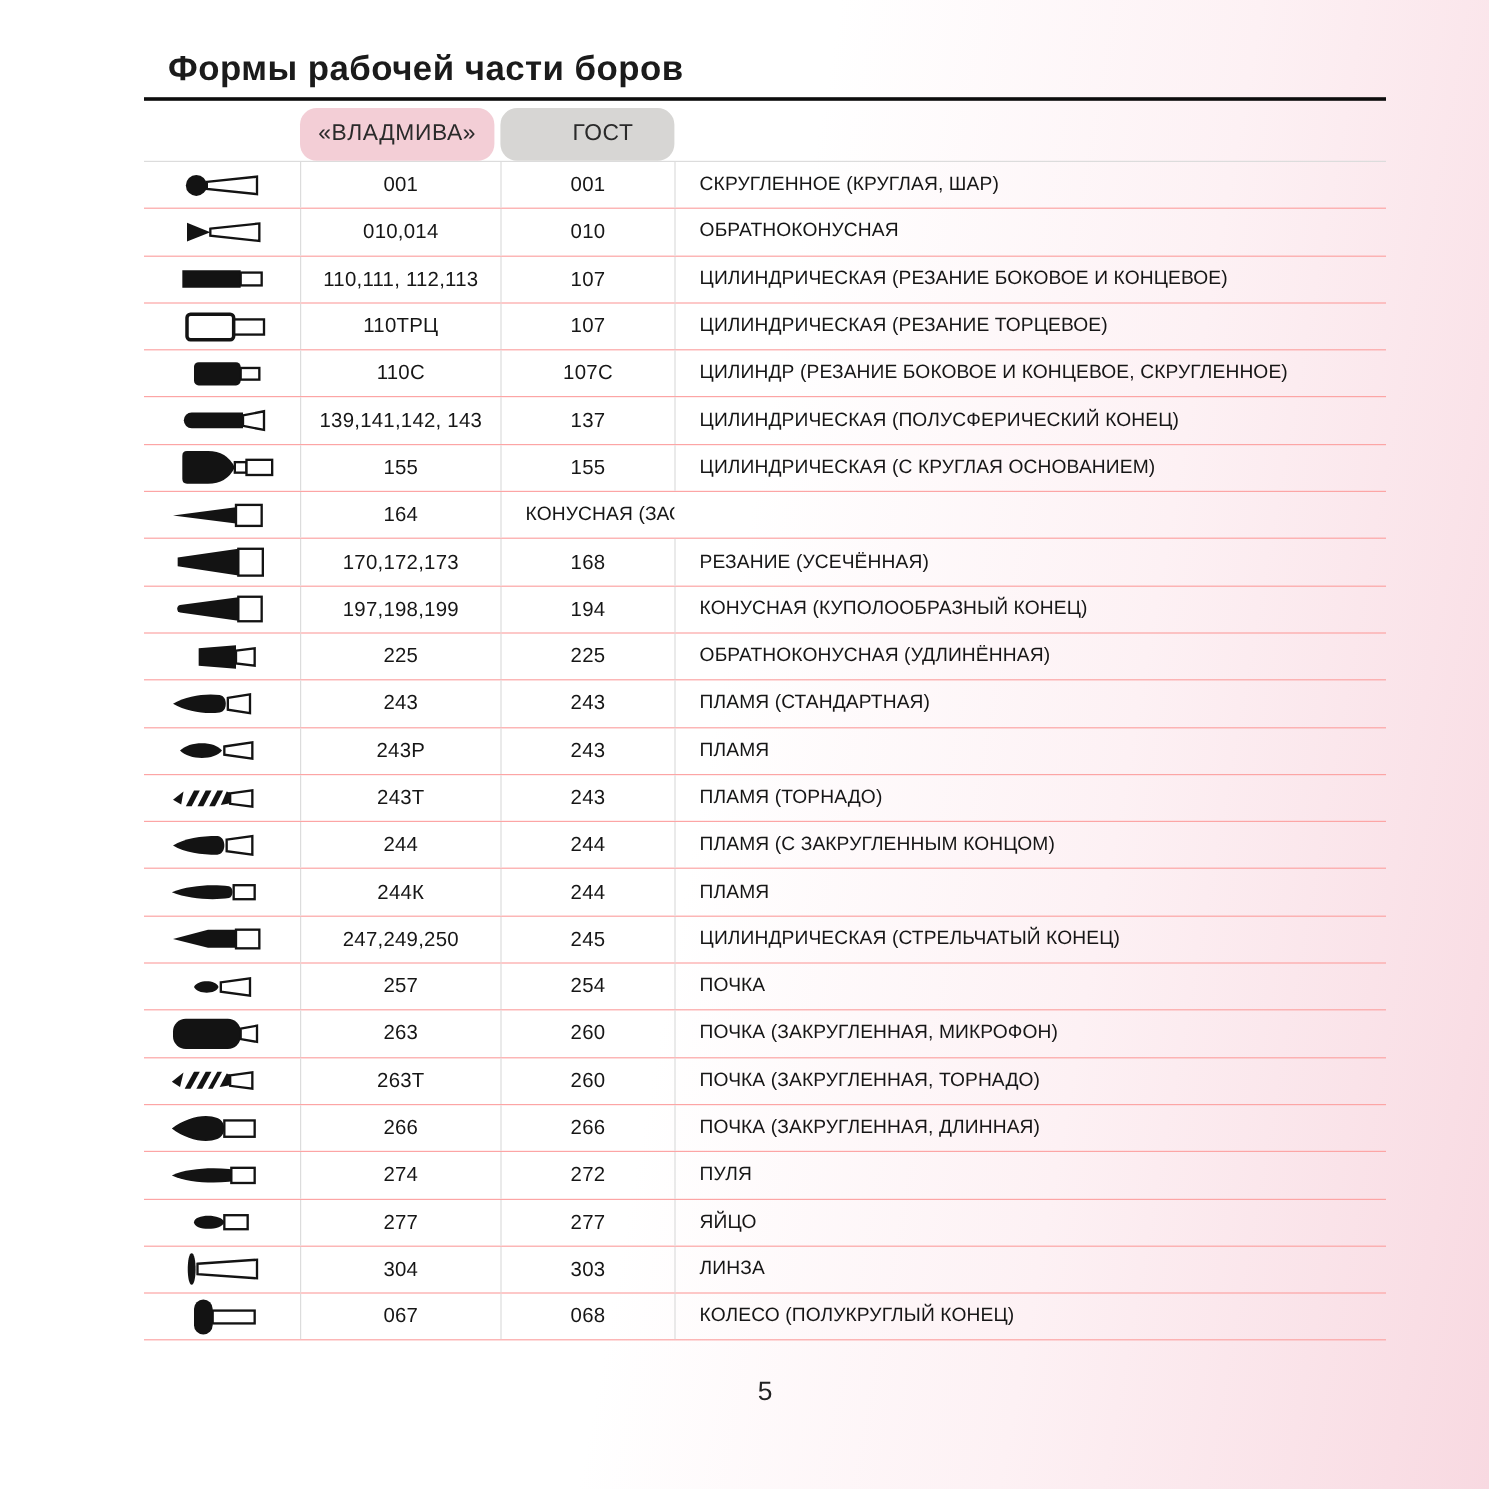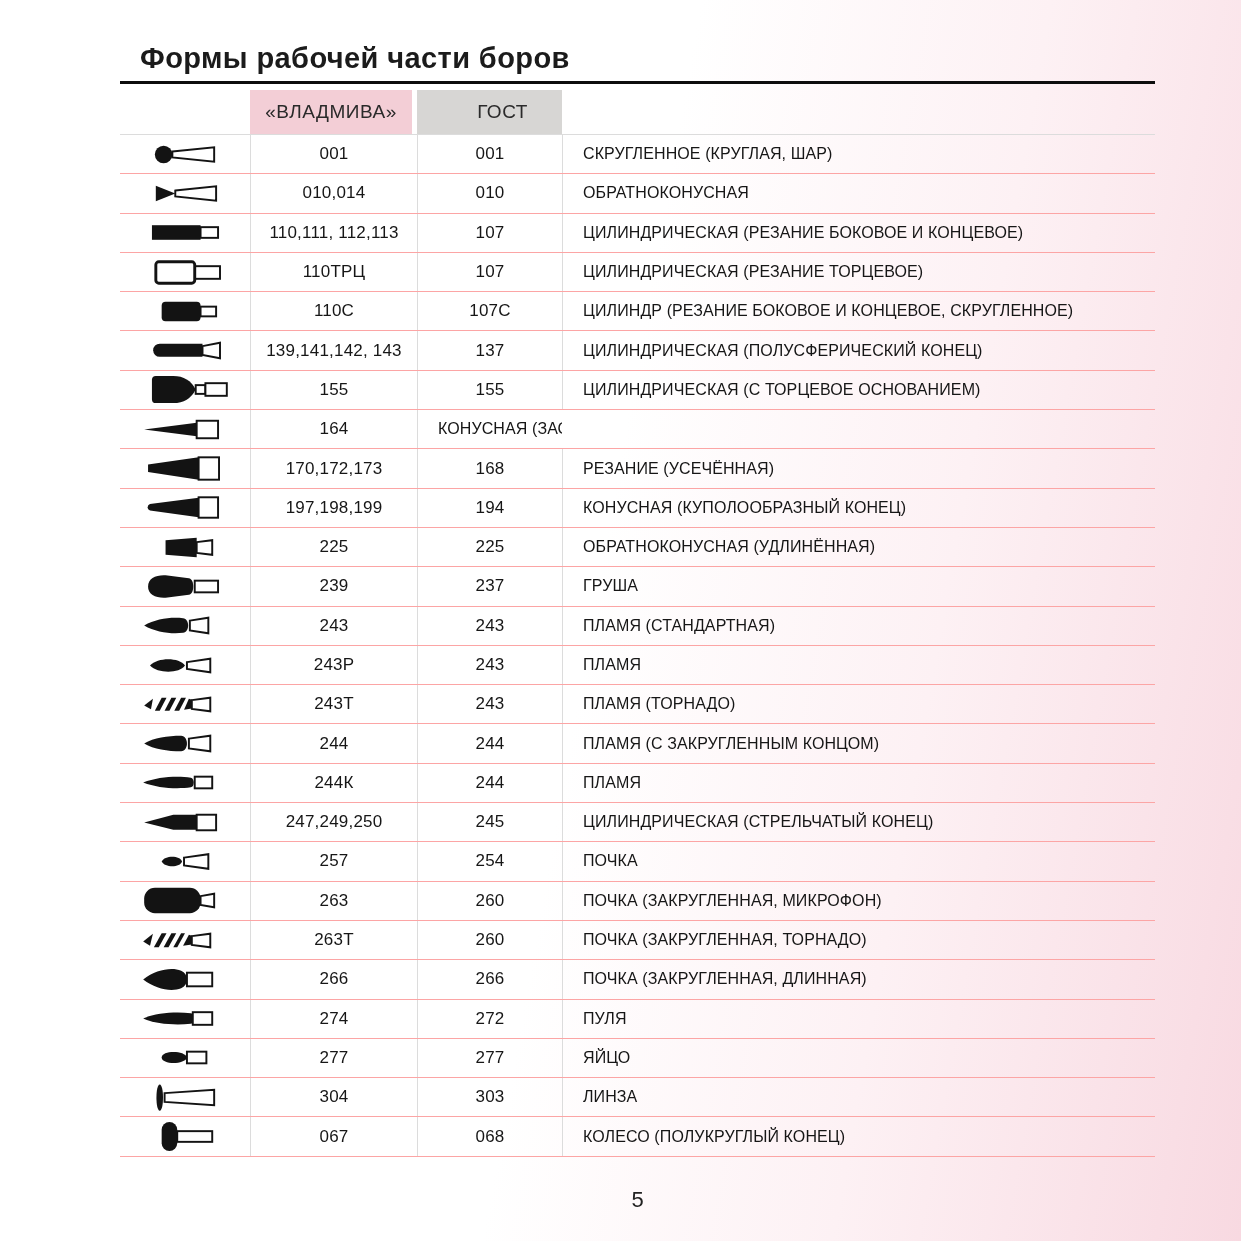--- a/index.html
+++ b/index.html
@@ -16,21 +16,21 @@
     letter-spacing:.4px;color:#1b1b1b;
   }
   .title-rule{height:3px;background:#0d0d0d;margin-top:5px;width:100%;}
   .table{width:1035px;}
   .thead{
     display:grid;grid-template-columns:130px 167px 145px 1fr;
     height:44px;margin-top:6px;align-items:stretch;
   }
   .thead .hcell{
     display:flex;align-items:center;justify-content:center;
-    font-size:19px;letter-spacing:.5px;color:#2a2a2a;font-weight:400;
+    font-size:19px;letter-spacing:.5px;color:#2a2a2a;font-weight:400;border-radius:14px;
   }
   .thead .brand-h{margin-right:5px;}
   .rows{border-top:1px solid #dcdcdc;}
   .row{
     display:grid;grid-template-columns:130px 167px 145px 1fr;
     height:38.3px;border-bottom:1px solid #fca5a5;
   }
   .cell{display:flex;align-items:center;justify-content:center;overflow:hidden;}
   .cell.b-left{border-left:1px solid #dcdcdc;}
   .num-cell{font-size:17px;letter-spacing:.2px;color:#161616;}
@@ -143,21 +143,21 @@
       <span class="icon">
               <svg viewBox="0 0 92 36" xmlns="http://www.w3.org/2000/svg">
                 <path d="M12,8 Q12,4 16,4 H34 Q50,4 57,18 Q50,32 34,32 H16 Q12,32 12,28 Z" fill="#131313"></path>
                 <rect x="57" y="13.5" width="10" height="9" fill="#ffffff" stroke="#131313" stroke-width="2" stroke-linejoin="miter"></rect>
                 <rect x="67" y="11.5" width="22" height="13" fill="#ffffff" stroke="#131313" stroke-width="2" stroke-linejoin="miter"></rect>
               </svg>
             </span>
     </div>
     <div class="cell num-cell b-left">155</div>
     <div class="cell num-cell b-left">155</div>
-    <div class="cell desc-cell b-left">ЦИЛИНДРИЧЕСКАЯ (С ТОРЦЕВОЕ ОСНОВАНИЕМ)</div>
+    <div class="cell desc-cell b-left">ЦИЛИНДРИЧЕСКАЯ (С КРУГЛАЯ ОСНОВАНИЕМ)</div>
   </div>
 
   <div class="row">
     <div class="cell icon-cell">
       <span class="icon">
               <svg viewBox="0 0 92 36" xmlns="http://www.w3.org/2000/svg">
                 <polygon points="4,18 58,11 58,25" fill="#131313"></polygon>
                 <rect x="58" y="9" width="22" height="18" fill="#ffffff" stroke="#131313" stroke-width="2" stroke-linejoin="miter"></rect>
               </svg>
             </span>
@@ -201,33 +201,20 @@
                 <polygon points="26,10.5 58,8 58,28 26,25.5" fill="#131313"></polygon>
                 <polygon points="58,12.5 74,10.5 74,25.5 58,23.5" fill="#ffffff" stroke="#131313" stroke-width="2" stroke-linejoin="miter"></polygon>
               </svg>
             </span>
     </div>
     <div class="cell num-cell b-left">225</div>
     <div class="cell num-cell b-left">225</div>
     <div class="cell desc-cell b-left">ОБРАТНОКОНУСНАЯ  (УДЛИНЁННАЯ)</div>
   </div>
 
-  <div class="row">
-    <div class="cell icon-cell">
-      <span class="icon">
-              <svg viewBox="0 0 92 36" xmlns="http://www.w3.org/2000/svg">
-                <path d="M8,18 C8,9.5 16,6 26,6.5 L50,9.5 C56,10.5 56,25.5 50,26.5 L26,29.5 C16,30 8,26.5 8,18 Z" fill="#131313"></path>
-                <rect x="56" y="12" width="24" height="12" fill="#ffffff" stroke="#131313" stroke-width="2" stroke-linejoin="miter"></rect>
-              </svg>
-            </span>
-    </div>
-    <div class="cell num-cell b-left">239</div>
-    <div class="cell num-cell b-left">237</div>
-    <div class="cell desc-cell b-left">ГРУША</div>
-  </div>
 
   <div class="row">
     <div class="cell icon-cell">
       <span class="icon">
               <svg viewBox="0 0 92 36" xmlns="http://www.w3.org/2000/svg">
                 <path d="M4,18 C16,11 32,9 44,10.5 C51,11.5 51,24.5 44,25.5 C32,27 16,25 4,18 Z" fill="#131313"></path>
                 <polygon points="51,13 70,10 70,26 51,23" fill="#ffffff" stroke="#131313" stroke-width="2" stroke-linejoin="miter"></polygon>
               </svg>
             </span>
     </div>

